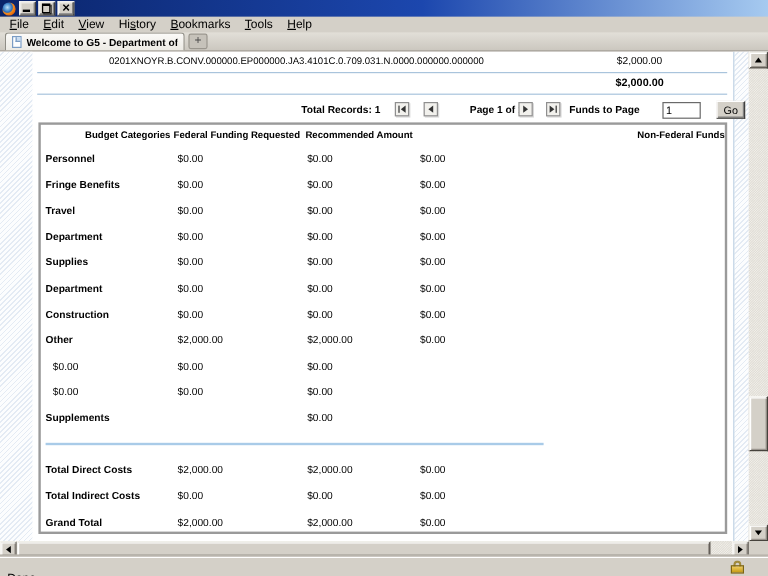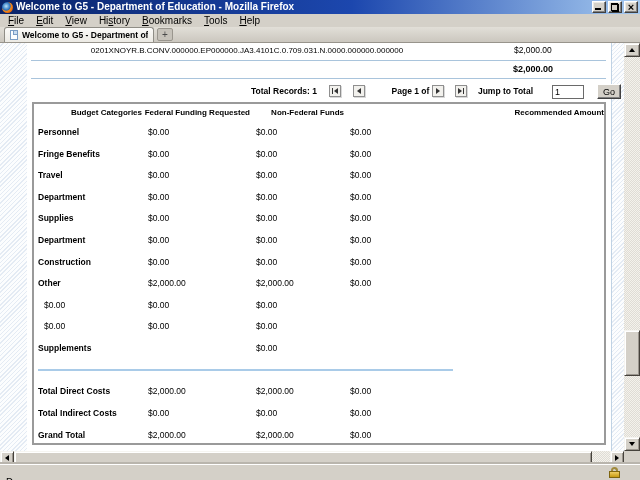--- a/index.html
+++ b/index.html
@@ -116,21 +116,20 @@
   .lock-shackle { position:absolute; top:0; left:2px; width:7px; height:6px; border:2px solid #A08A3C; border-bottom:none; border-radius:4px 4px 0 0; }
   .lock-body { position:absolute; bottom:0; left:0; width:11px; height:7px; background:linear-gradient(#F0CE62,#C79A12); border:1px solid #7E6510; }
 </style>
 </head>
 <body>
 
 <div class="window">
 
   <div class="titlebar">
     <span class="ff-icon"></span>
-    <span class="title-text">Welcome to G5 - Department of Education - Mozilla Firefox</span>
     <span class="win-btns">
       <button class="win-btn">
           <span class="glyph-min"></span>
         </button>
       <button class="win-btn">
           <span class="glyph-restore"></span>
         </button>
       <button class="win-btn">
           <span class="glyph-close">×</span>
         </button>
@@ -182,31 +181,31 @@
           <span class="tri-l"></span>
         </button>
       <span class="pg-label pg-page">Page 1 of 1</span>
       <button class="pgbtn pg-next">
           <span class="tri-r"></span>
         </button>
       <button class="pgbtn pg-last">
           <span class="tri-r"></span>
           <span class="pbar"></span>
         </button>
-      <span class="pg-label pg-jump">Jump to Total</span>
+      <span class="pg-label pg-jump">Funds to Page</span>
       <input class="jump-input" value="1" style="">
       <button class="go-btn">Go</button>
     </div>
 
     <div class="btable">
       <div class="tgrid thead">
         <span>Budget Categories</span>
         <span>Federal Funding Requested</span>
+        <span>Recommended Amount</span>
         <span>Non-Federal Funds</span>
-        <span>Recommended Amount</span>
       </div>
       <div class="t-rows">
 
           <div class="tgrid trow">
             <span class="cat">Personnel</span>
             <span class="val">$0.00</span>
             <span class="val">$0.00</span>
             <span class="val">$0.00</span>
           </div>
 

